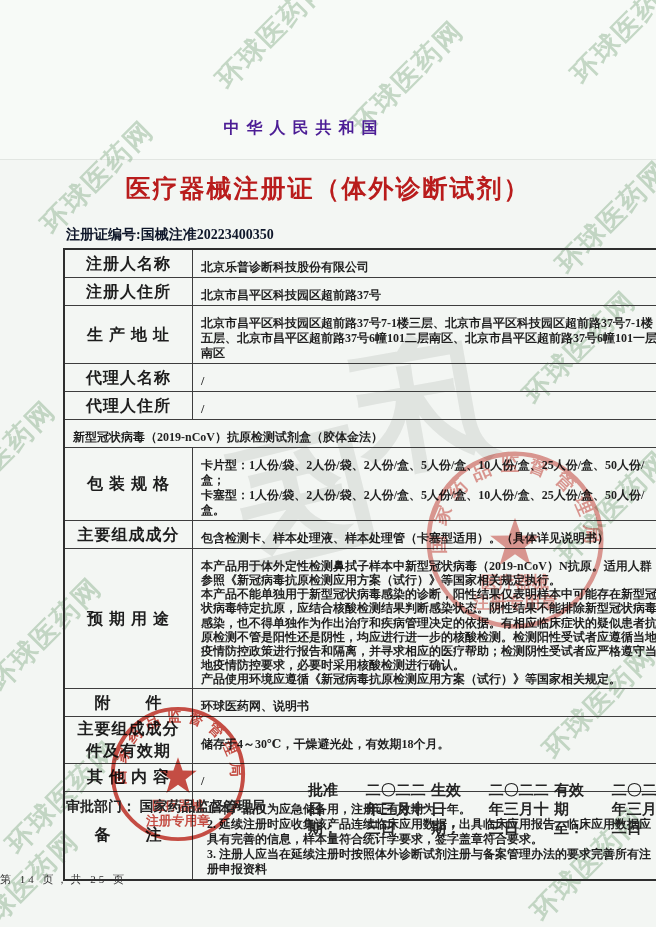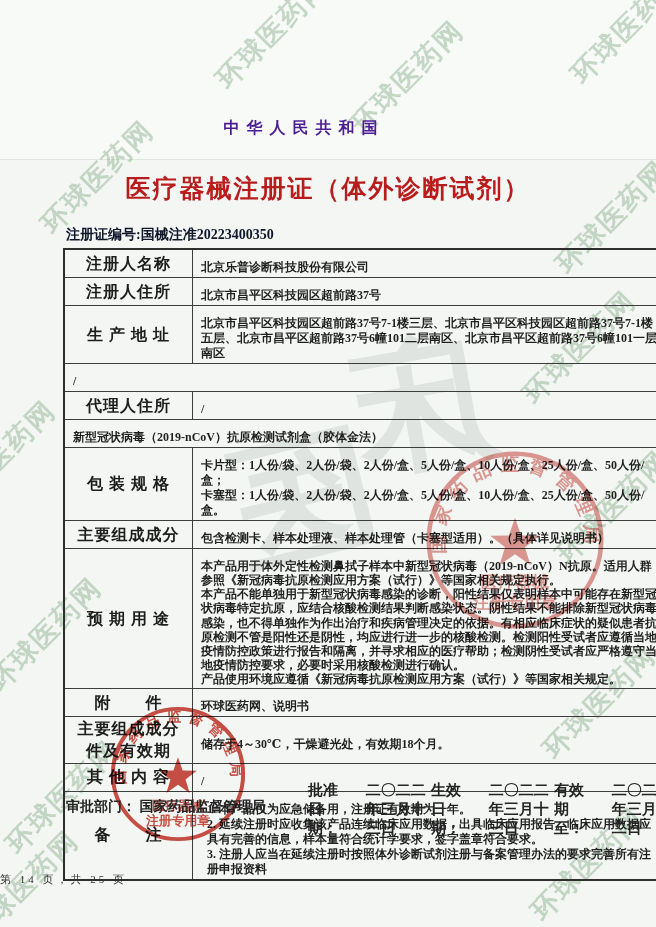--- a/index.html
+++ b/index.html
@@ -96,20 +96,21 @@
     </div>
     <div class="trow r2">
       <div class="tlabel">注册人住所</div>
       <div class="tvalue">北京市昌平区科技园区超前路37号</div>
     </div>
     <div class="trow r3">
       <div class="tlabel">生 产 地 址</div>
       <div class="tvalue">北京市昌平区科技园区超前路37号7-1楼三层、北京市昌平区科技园区超前路37号7-1楼五层、北京市昌平区超前路37号6幢101二层南区、北京市昌平区超前路37号6幢101一层南区</div>
     </div>
     <div class="trow r4">
+      <div class="tlabel">代理人名称</div>
       <div class="tvalue">/</div>
     </div>
     <div class="trow r5">
       <div class="tlabel">代理人住所</div>
       <div class="tvalue">/</div>
     </div>
     <div class="trow r6">
       <div class="tvalue">新型冠状病毒（2019-nCoV）抗原检测试剂盒（胶体金法）</div>
     </div>
     <div class="trow r7">

